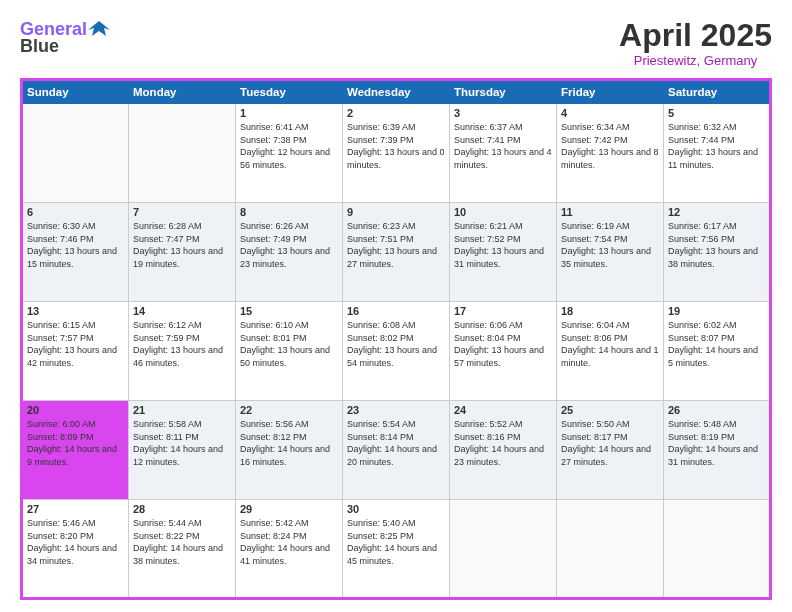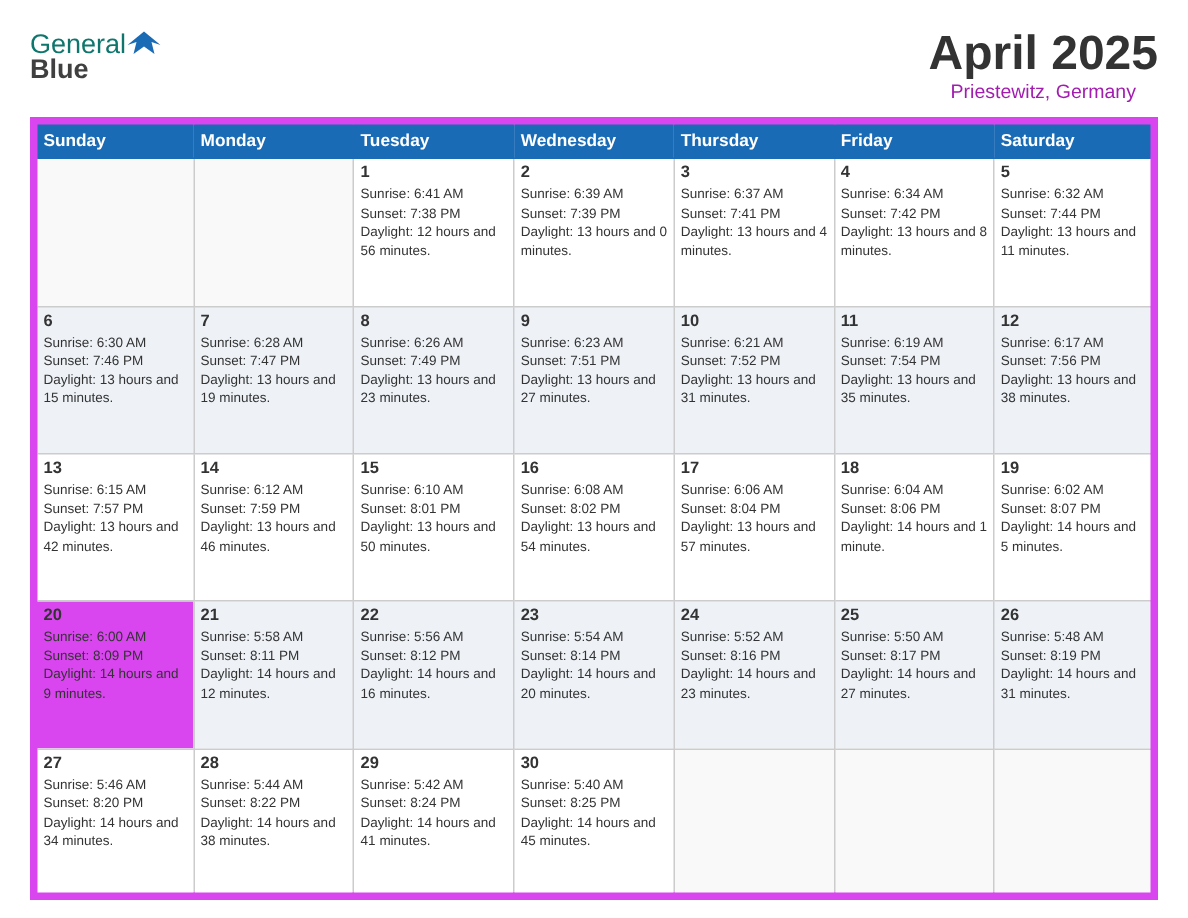--- a/index.html
+++ b/index.html
@@ -40,21 +40,21 @@
       font-weight: bold;
       color: #333;
       line-height: 1.1;
     }
     .subtitle {
       font-size: 13px;
       color: #a21caf;
     }
     .calendar {
       flex: 1;
-      border: 5px solid #d946ef;
+      border: 3px solid #d946ef;
       border-collapse: collapse;
       width: 100%;
       table-layout: fixed;
     }
     .calendar th {
       background: #1a6bb5;
       color: #fff;
       font-size: 11.5px;
       font-weight: bold;
       padding: 5px 4px;
@@ -89,21 +89,21 @@
       border-collapse: collapse;
     }
   </style>
 </head>
 <body>
 
 <div class="page">
   <div class="header">
     <div class="logo">
       <div class="logo-text">
-        <span style="font-size:18px;font-weight:normal;color:#0f766e;">General</span>
+        <span style="font-size:18px;font-weight:bold;color:#8b5cf6;">General</span>
         <svg width="22" height="22" viewBox="0 0 22 22" style="margin:0 1px;">
           <polygon points="11,3 22,12 16,10 18,18 11,13 4,18 6,10 0,12" fill="#1a6bb5"></polygon>
         </svg>
       </div>
       <span style="font-size:18px;font-weight:bold;color:#404040;margin-top:-4px;">Blue</span>
     </div>
     <div class="title-section">
       <div class="month-title">April 2025</div>
       <div class="subtitle">Priestewitz, Germany</div>
     </div>

